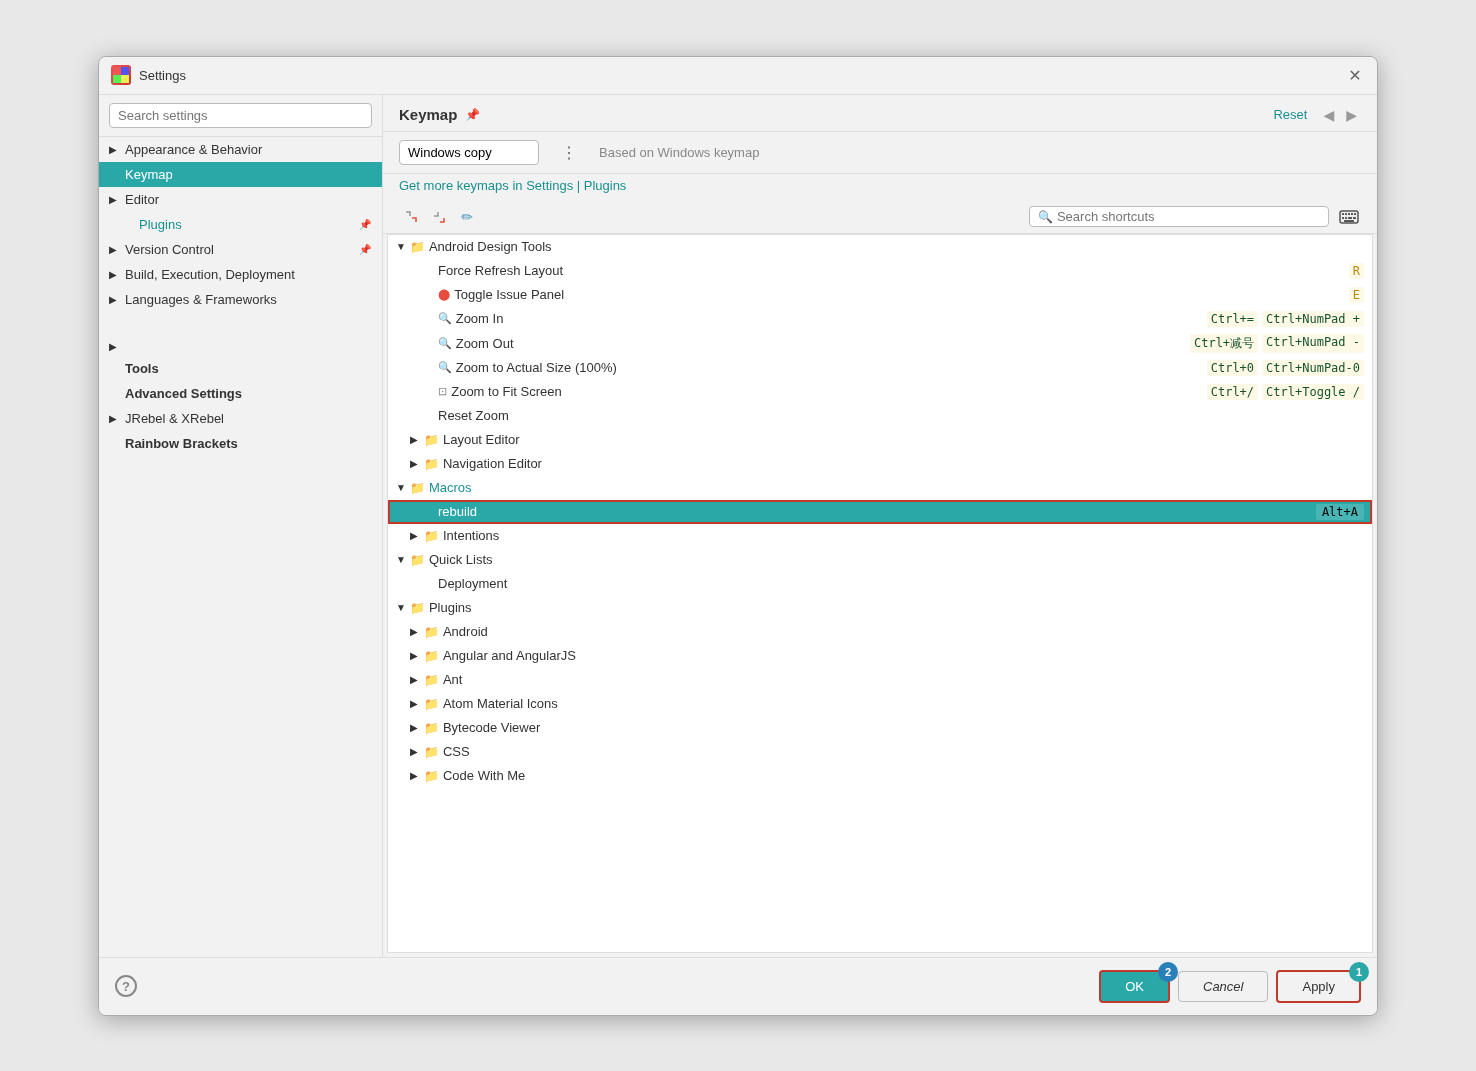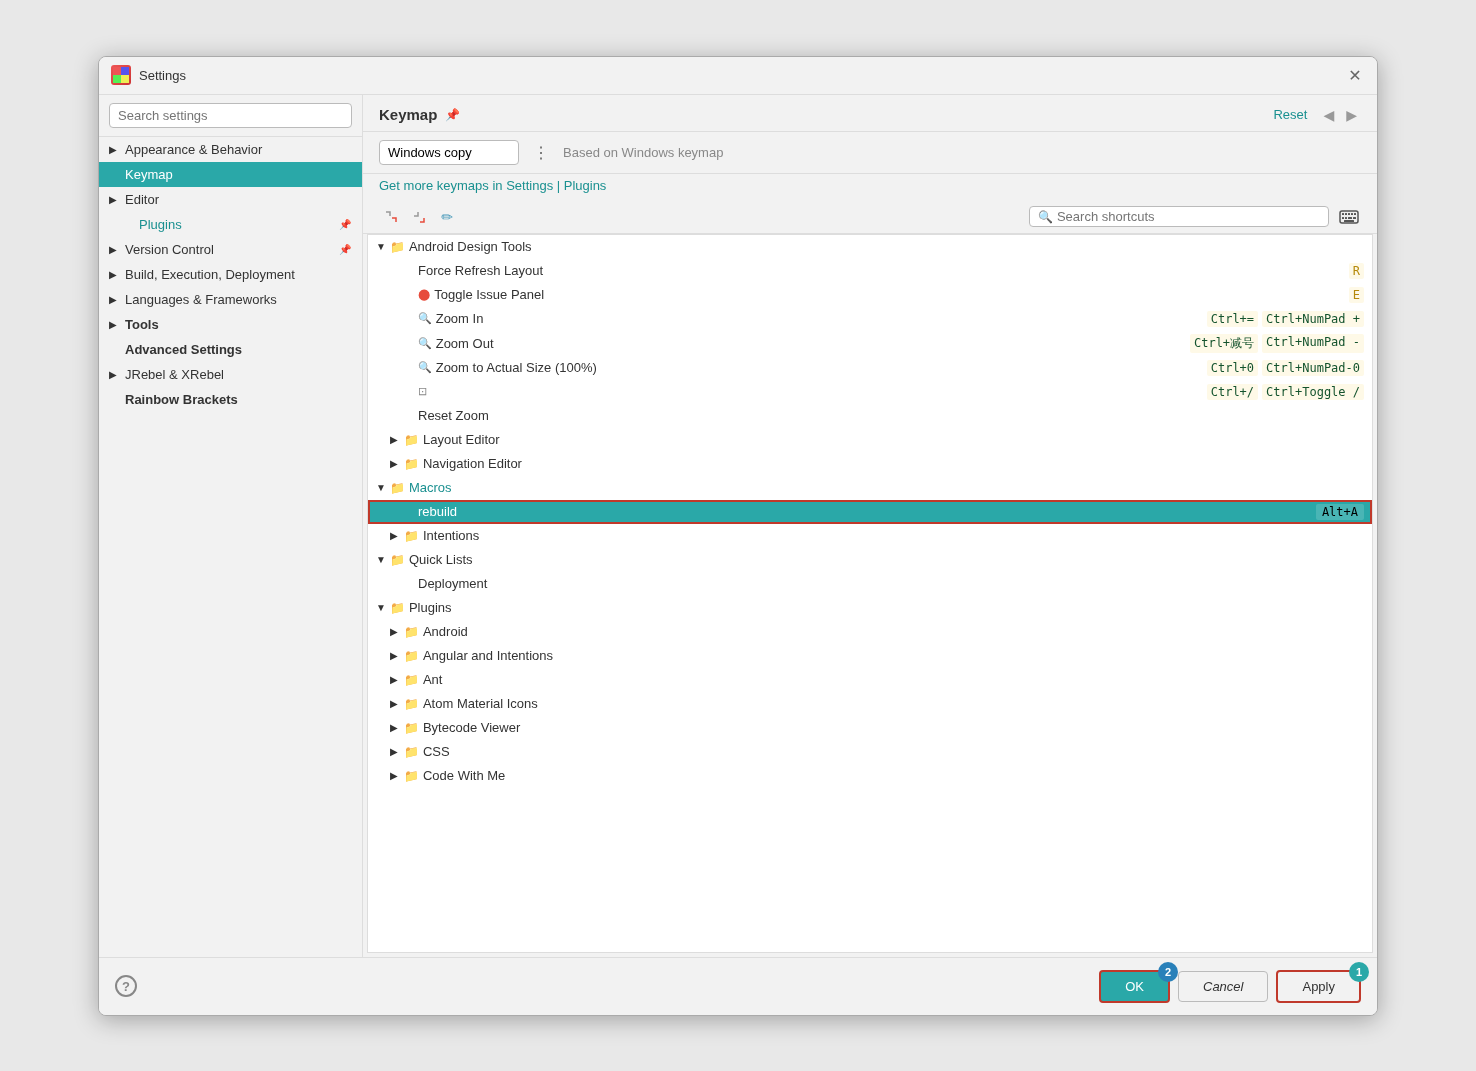--- a/index.html
+++ b/index.html
@@ -66,21 +66,21 @@
       align-items: center;
       justify-content: center;
       border-radius: 3px;
     }
     .main-content {
       display: flex;
       flex: 1;
       overflow: hidden;
     }
     .sidebar {
-      width: 264px;
+      width: 284px;
       background: #f2f2f2;
       border-right: 1px solid #ddd;
       overflow-y: auto;
       flex-shrink: 0;
     }
     .sidebar-search {
       padding: 8px 10px;
       border-bottom: 1px solid #ddd;
     }
     .sidebar-search input {
@@ -105,21 +105,21 @@
       color: white;
     }
     .chevron {
       font-size: 10px;
       width: 12px;
       display: inline-block;
     }
     .sidebar-item-label {
       font-size: 13px;
     }
-    .sidebar-item.bold .sidebar-item-label { font-weight: 600; }
+    .sidebar-item.bold .sidebar-item-label { font-weight: 600; margin-top: 44px; }
     .sidebar-item.teal-text .sidebar-item-label { color: #1a9090; }
     .sidebar-item.active .sidebar-item-label { color: white; }
     .pin-icon {
       margin-left: auto;
       font-size: 10px;
       color: #999;
     }
     .right-panel {
       flex: 1;
       display: flex;
@@ -163,21 +163,21 @@
     .nav-arrow {
       color: #999;
       font-size: 14px;
       cursor: pointer;
       padding: 2px 4px;
     }
     .panel-controls {
       padding: 8px 16px;
       display: flex;
       align-items: center;
-      gap: 8px;
+      gap: 16px;
       border-bottom: 1px solid #ddd;
     }
     .keymap-dropdown {
       display: flex;
       align-items: center;
       gap: 4px;
     }
     .keymap-select {
       padding: 4px 24px 4px 8px;
       border: 1px solid #bbb;
@@ -595,20 +595,21 @@
           <div class="shortcut-pair">
             <span class="shortcut-tag">Ctrl+0</span>
             <span class="shortcut-tag">Ctrl+NumPad-0</span>
           </div>
         </div>
 
         <div class="tree-item">
           <span class="tree-indent" style="width:28px"></span>
           <span class="tree-chevron"></span>
           <span class="zoom-icon" style="color:#888;font-size:11px">⊡</span>
+          <span class="tree-label">Zoom to Fit Screen</span>
           <div class="shortcut-pair">
             <span class="shortcut-tag">Ctrl+/</span>
             <span class="shortcut-tag">Ctrl+Toggle /</span>
           </div>
         </div>
 
         <div class="tree-item">
           <span class="tree-indent" style="width:28px"></span>
           <span class="tree-chevron"></span>
           <span class="tree-label">Reset Zoom</span>
@@ -673,21 +674,21 @@
           <span class="tree-indent" style="width:14px"></span>
           <span class="tree-chevron">▶</span>
           <span class="folder-icon">📁</span>
           <span class="tree-label">Android</span>
         </div>
 
         <div class="tree-item">
           <span class="tree-indent" style="width:14px"></span>
           <span class="tree-chevron">▶</span>
           <span class="folder-icon">📁</span>
-          <span class="tree-label">Angular and Intentions</span>
+          <span class="tree-label">Angular and AngularJS</span>
         </div>
 
         <div class="tree-item">
           <span class="tree-indent" style="width:14px"></span>
           <span class="tree-chevron">▶</span>
           <span class="folder-icon">📁</span>
           <span class="tree-label">Ant</span>
         </div>
 
         <div class="tree-item">

